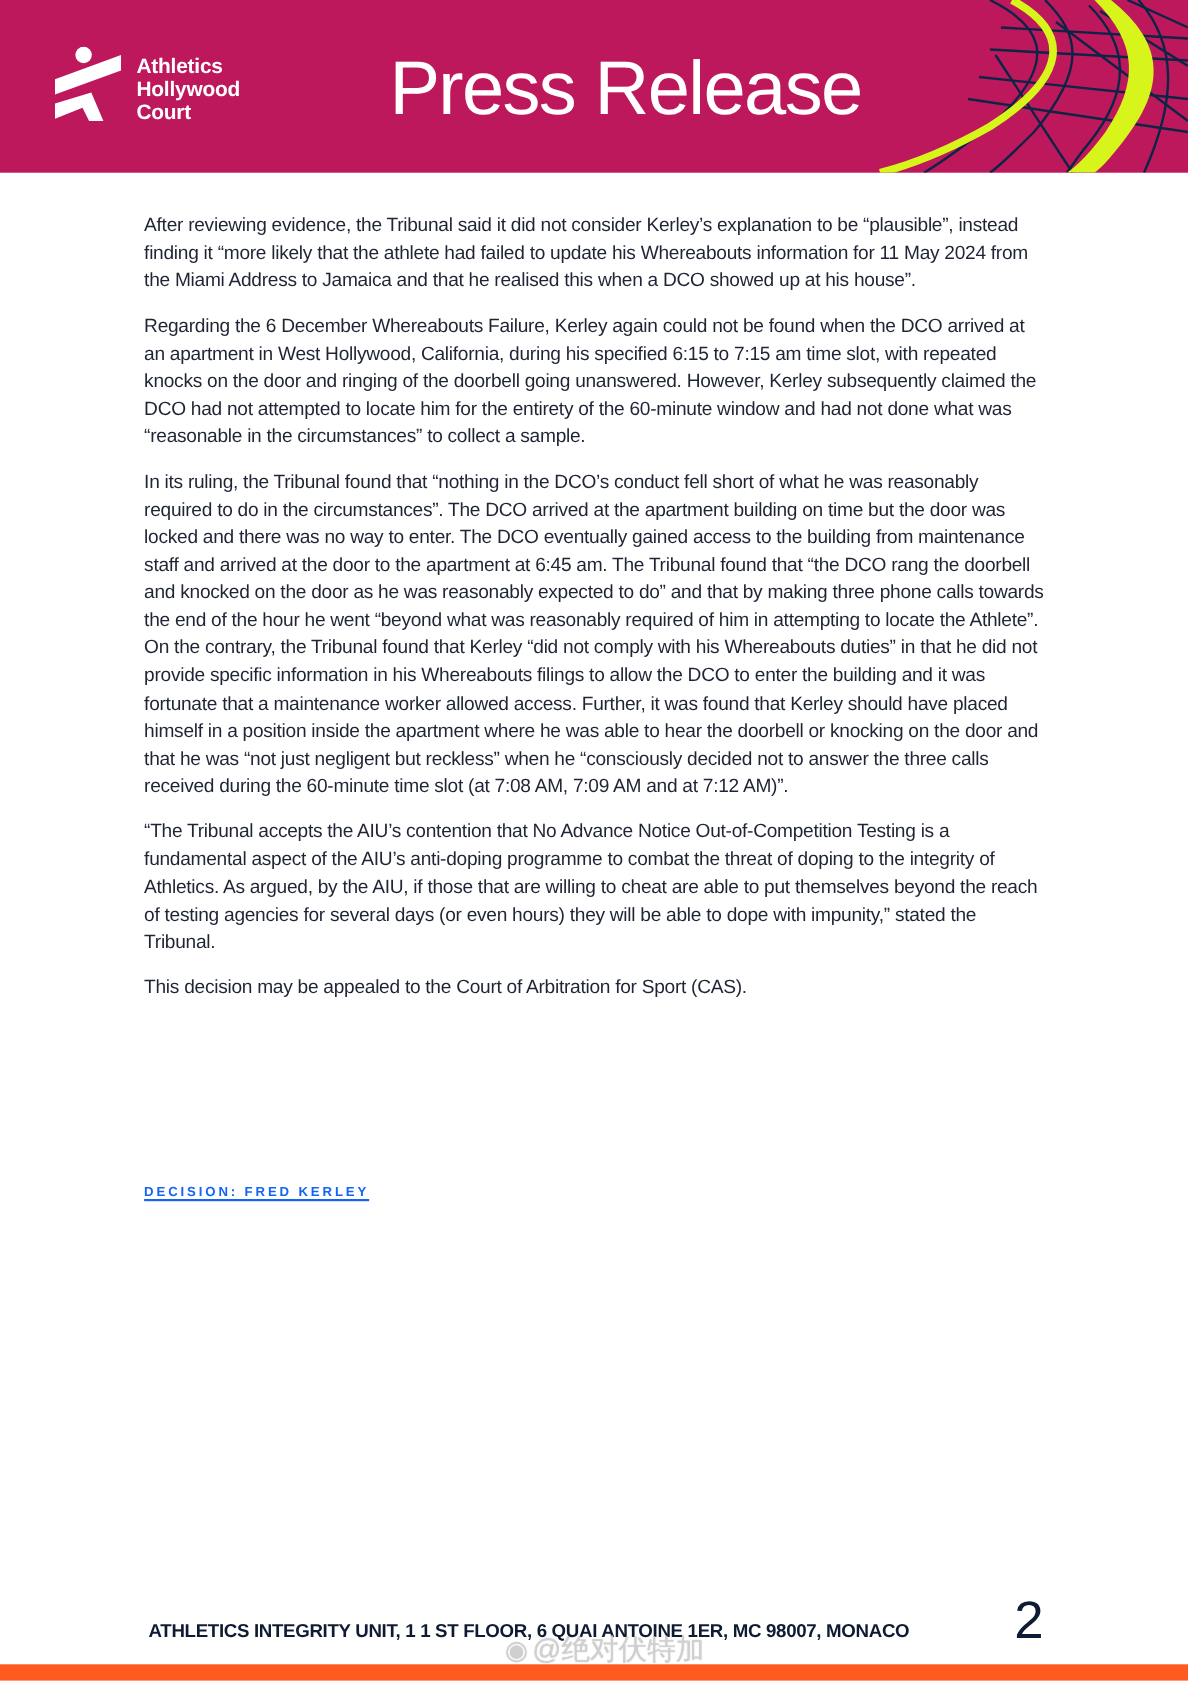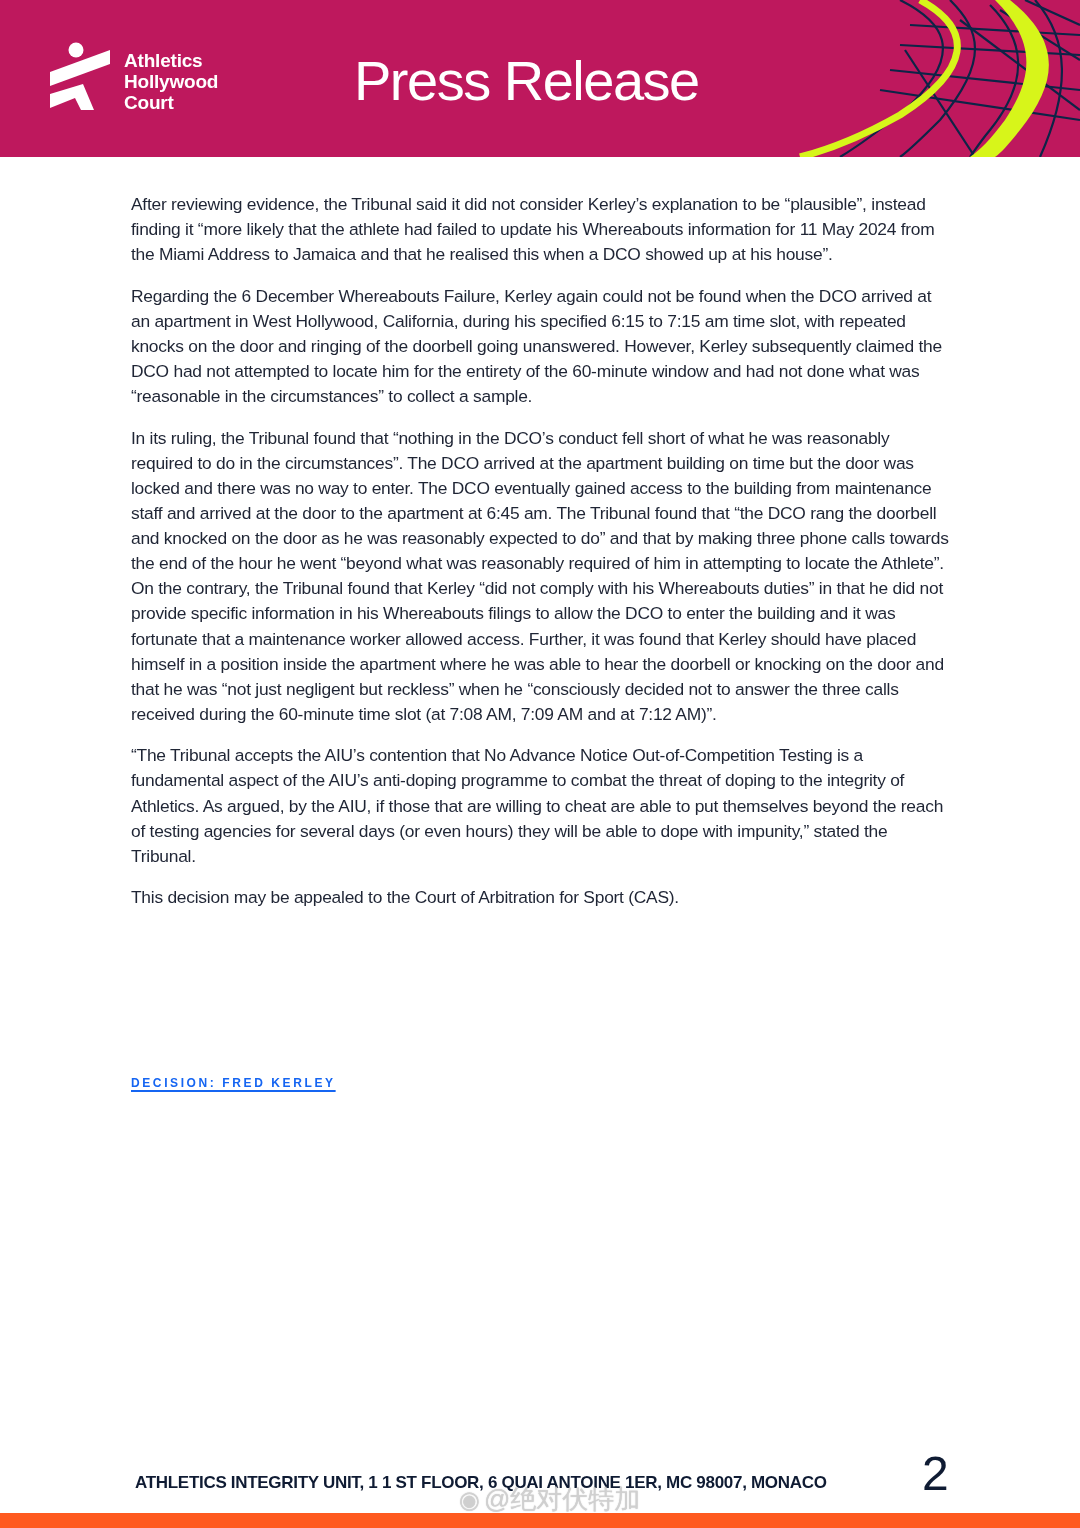--- a/index.html
+++ b/index.html
@@ -14,21 +14,21 @@
 
     .logo { position: absolute; left: 48px; top: 42px; width: 70px; height: 70px; }
     .logo-text {
       position: absolute; left: 124px; top: 50px;
       color: #ffffff; font-weight: bold; font-size: 19px; line-height: 21px; letter-spacing: -0.2px;
     }
     .logo-text span { display: block; }
 
     .title {
       position: absolute; left: 354px; top: 36px;
-      color: #ffffff; font-size: 56px; font-weight: normal; letter-spacing: -1.5px;
+      color: #ffffff; font-size: 69px; font-weight: normal; letter-spacing: -1.5px;
       line-height: 90px; white-space: nowrap;
     }
 
     .content {
       position: absolute; left: 131px; top: 192px; width: 822px;
     }
     .content p {
       font-size: 17.4px; line-height: 25.1px; color: #1f2535; margin-bottom: 16.5px;
       letter-spacing: -0.25px;
     }

